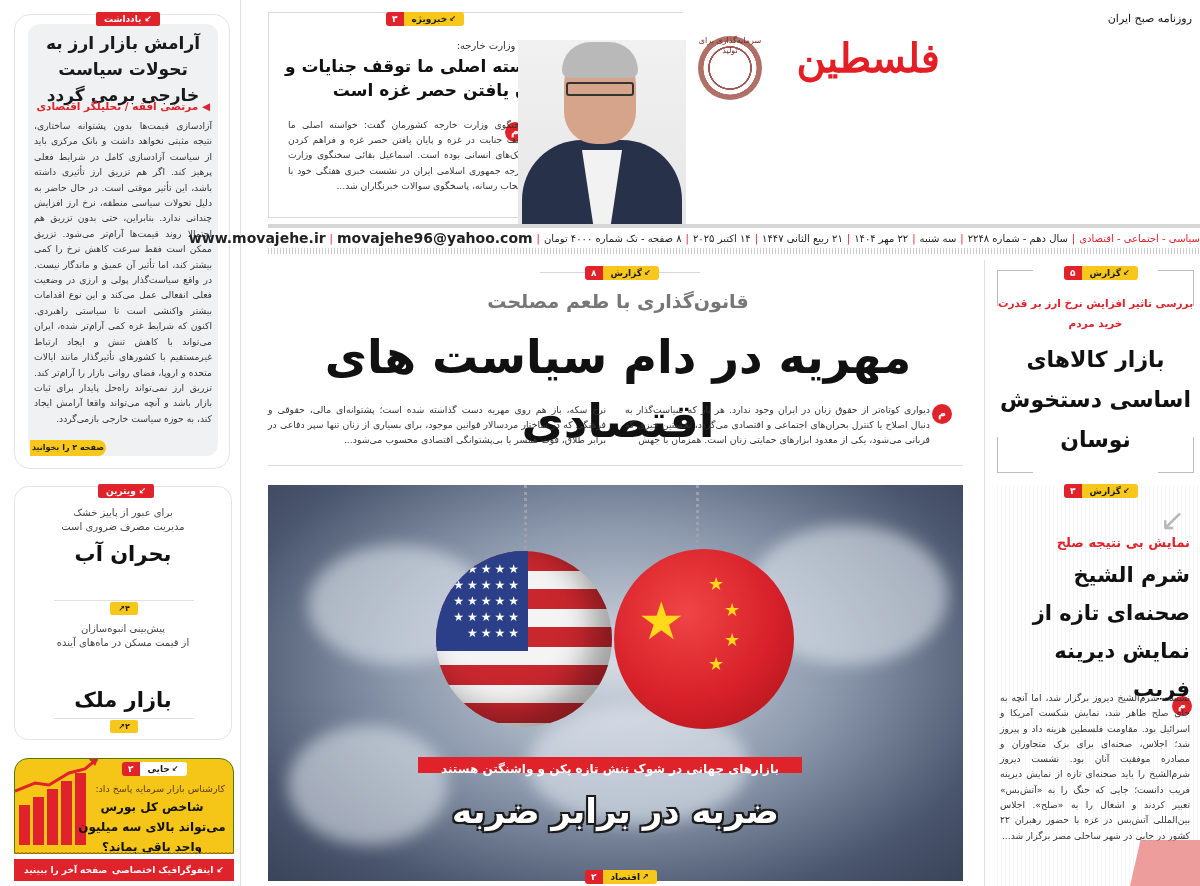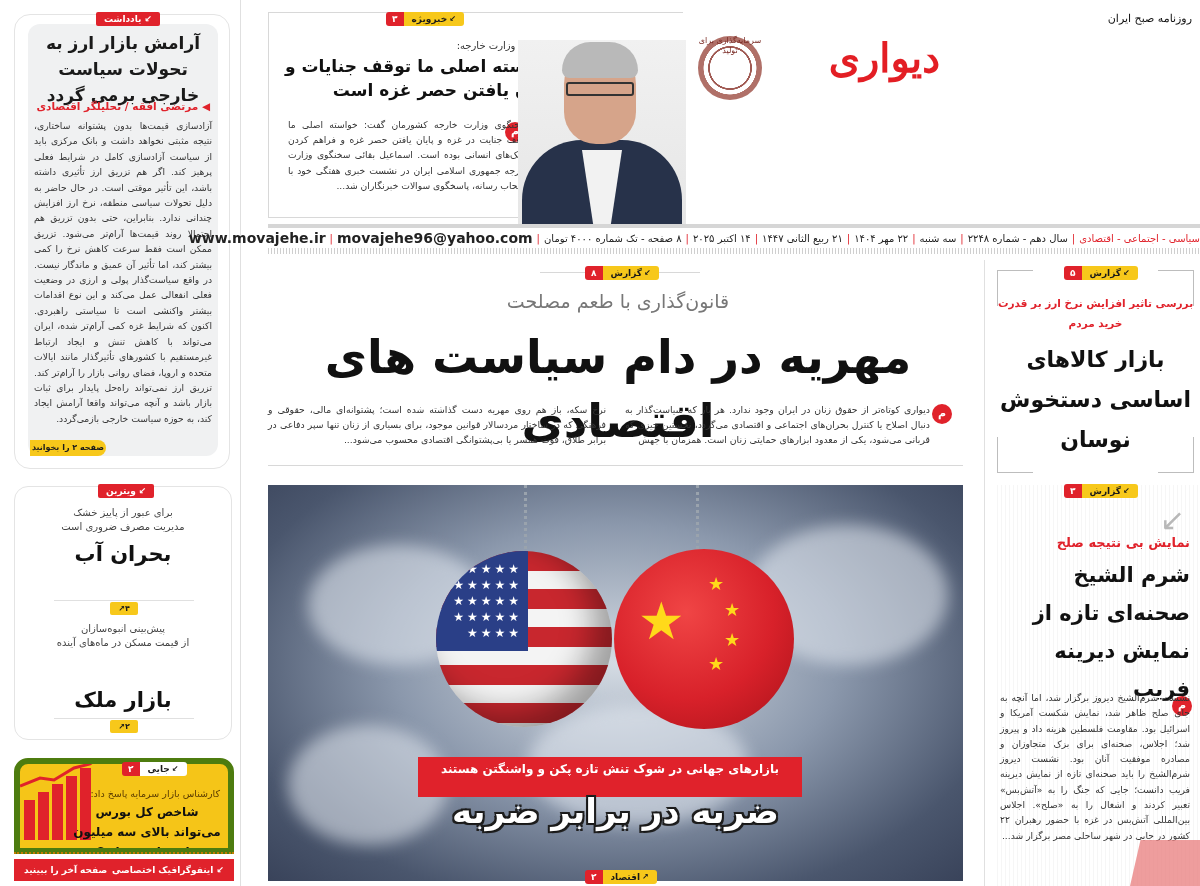--- a/index.html
+++ b/index.html
@@ -20,21 +20,21 @@
   .note-author { position: absolute; left: 34px; top: 100px; width: 176px; text-align: right; font-size: 10.5px; font-weight: bold; color: #e0222b; }
   .note-body { position: absolute; left: 34px; top: 118px; width: 178px; text-align: justify; font-size: 9.2px; line-height: 15.4px; color: #333; }
   .read-more { position: absolute; left: 30px; top: 440px; width: 76px; height: 16px; background: #f7c81b; border-radius: 0 8px 8px 0; font-size: 8px; font-weight: bold; text-align: center; line-height: 16px; }
 
   .vitrin-card { position: absolute; left: 14px; top: 486px; width: 218px; height: 254px; border: 1px solid #e4e4e4; border-radius: 14px; background: #fff; }
   .vt-sub { position: absolute; width: 218px; text-align: center; font-size: 10px; color: #444; line-height: 14px; }
   .vt-head { position: absolute; width: 218px; text-align: center; font-size: 21px; font-weight: bold; line-height: 32px; color: #111; }
   .vt-sep { position: absolute; left: 40px; width: 140px; height: 1px; background: #e0e0e0; }
   .vt-page { position: absolute; background: #f7c81b; width: 28px; height: 13px; font-size: 8px; font-weight: bold; line-height: 13px; text-align: center; border-radius: 2px; }
 
-  .bourse-card { position: absolute; left: 14px; top: 758px; width: 220px; height: 96px; background: #f5c518; border: 6px solid #4d7c0f; border-radius: 14px 14px 0 0; overflow: hidden; }
+  .bourse-card { position: absolute; left: 14px; top: 758px; width: 220px; height: 96px; background: #f5c518; border: 1px solid #4d7c0f; border-radius: 14px 14px 0 0; overflow: hidden; }
   .bourse-bars { position: absolute; left: 0; bottom: 0; width: 80px; height: 96px; }
   .bourse-bars .bar { position: absolute; bottom: 8px; width: 11px; background: #e0222b; }
   .bourse-sub { position: absolute; right: 8px; top: 24px; font-size: 9.5px; color: #5a3b00; }
   .bourse-head { position: absolute; right: 6px; top: 38px; width: 150px; text-align: center; font-size: 12px; font-weight: bold; line-height: 20px; color: #111; }
   .bourse-dots { position: absolute; left: 14px; top: 852px; width: 220px; border-top: 2px dotted #c27b00; }
   .info-bar { position: absolute; left: 14px; top: 859px; width: 220px; height: 22px; background: #e0222b; color: #fff; font-size: 9px; font-weight: bold; display: flex; justify-content: space-between; align-items: center; padding: 0 10px; }
 
   
   .logo-area { position: absolute; left: 690px; top: 0; width: 510px; height: 220px; }
   .daily-label { position: absolute; right: 8px; top: 12px; font-size: 11px; color: #111; font-family: "DejaVu Serif", serif; }
@@ -58,33 +58,33 @@
 
   .dateline-rule { position: absolute; left: 268px; top: 224px; width: 932px; height: 4px; background: #d6d6d6; }
   .dateline { position: absolute; left: 268px; top: 230px; width: 932px; height: 16px; display: flex; align-items: center; font-size: 10px; color: #222; white-space: nowrap; direction: rtl; }
   .dateline .sep { color: #e0222b; margin: 0 4px; }
   .dateline .red { color: #e0222b; }
   .dateline .web { font-family: "DejaVu Sans", sans-serif; font-weight: bold; font-size: 14px; direction: ltr; }
   .dateline-dots { position: absolute; left: 268px; top: 248px; width: 932px; height: 6px; background: repeating-linear-gradient(90deg, #cfcfcf 0 1px, #fff 1px 3px); }
 
   
   .hline { position: absolute; height: 1px; background: #d8d8d8; }
-  .main-kicker { position: absolute; left: 268px; top: 290px; width: 700px; text-align: center; font-size: 19px; font-weight: normal; color: #777; }
+  .main-kicker { position: absolute; left: 268px; top: 290px; width: 700px; text-align: center; font-size: 19px; font-weight: bold; color: #777; }
   .main-head { position: absolute; left: 268px; top: 325px; width: 700px; text-align: center; font-size: 46px; font-weight: bold; color: #111; line-height: 64px; letter-spacing: -1px; }
   .main-lead-r { position: absolute; left: 625px; top: 402px; width: 305px; text-align: justify; font-size: 9.3px; line-height: 15px; color: #333; }
   .main-lead-l { position: absolute; left: 268px; top: 402px; width: 338px; text-align: justify; font-size: 9.3px; line-height: 15px; color: #333; }
 
   .photo { position: absolute; left: 268px; top: 485px; width: 695px; height: 396px; overflow: hidden; background: radial-gradient(ellipse at 50% 45%, #d4dbe3 0%, #8b98ac 45%, #4a566d 80%, #39435a 100%); }
   .cloud { position: absolute; border-radius: 50%; background: rgba(230, 235, 242, 0.55); filter: blur(8px); }
   .chain { position: absolute; width: 6px; border-left: 3px dotted #9aa3ad; }
   .ball-us { position: absolute; left: 168px; top: 66px; width: 176px; height: 176px; border-radius: 50%; overflow: hidden; background: repeating-linear-gradient(180deg, #c8272e 0 20px, #f4f4f4 20px 38px); box-shadow: inset -18px -14px 30px rgba(0,0,0,0.35); }
   .ball-us .canton { position: absolute; left: 0; top: 0; width: 92px; height: 100px; background: #2a3f87; color: #fff; font-size: 12px; line-height: 16px; padding: 10px 6px; letter-spacing: 3px; word-break: break-all; }
   .ball-cn { position: absolute; left: 346px; top: 64px; width: 180px; height: 180px; border-radius: 50%; background: radial-gradient(circle at 40% 35%, #f04545 0%, #d8212a 55%, #a81219 100%); }
   .ball-cn .star { position: absolute; color: #ffd91a; line-height: 1; }
-  .photo-kicker { position: absolute; left: 150px; top: 272px; width: 384px; height: 40px; background: #e0222b; color: #fff; font-size: 12px; font-weight: bold; text-align: center; line-height: 24px; }
+  .photo-kicker { position: absolute; left: 150px; top: 272px; width: 384px; height: 16px; background: #e0222b; color: #fff; font-size: 12px; font-weight: bold; text-align: center; line-height: 24px; }
   .photo-head { position: absolute; left: 0; top: 306px; width: 695px; text-align: center; font-size: 34px; font-weight: bold; color: #fff; text-shadow: 0 0 3px #000, 2px 2px 0 #222, -2px 2px 0 #222, 2px -2px 0 #222, -2px -2px 0 #222; }
 
   
   .r-card1 { position: absolute; left: 997px; top: 270px; width: 197px; height: 205px; }
   .corner { position: absolute; width: 36px; height: 36px; border-color: #bdbdbd; border-style: solid; }
   .r1-kicker { position: absolute; left: 997px; top: 293px; width: 197px; text-align: center; font-size: 10.5px; font-weight: bold; color: #e0222b; line-height: 20px; }
   .r1-head { position: absolute; left: 997px; top: 340px; width: 197px; text-align: center; font-size: 22px; font-weight: bold; line-height: 40px; color: #111; }
 
   .r-card2 { position: absolute; left: 997px; top: 485px; width: 203px; height: 401px; background: repeating-linear-gradient(90deg, #f6f6f6 0 1px, #fff 1px 4px); }
   .r2-arrow { position: absolute; left: 1160px; top: 502px; font-size: 30px; color: #b8b8b8; }
@@ -162,21 +162,21 @@
   <span class="num">۲</span>
 </div>
 <div class="bourse-dots"></div>
 <div class="info-bar">
   <span><span>↙ </span><span>اینفوگرافیک اختصاصی</span></span>
   <span>صفحه آخر را ببینید</span>
 </div>
 
 <div class="logo-area">
   <div class="daily-label">روزنامه صبح ایران</div>
-  <div class="logo-sub">دیواری</div>
+  <div class="logo-sub">فلسطین</div>
   <div class="seal">
     <span>سرمایه‌گذاری برای تولید</span>
   </div>
 </div>
 
 <div class="top-story"></div>
 <div class="tag" style="left:386px; top:12px;">
   <span class="lbl">
       <span class="arrow">↙</span>
       <span>خبرویژه</span>

